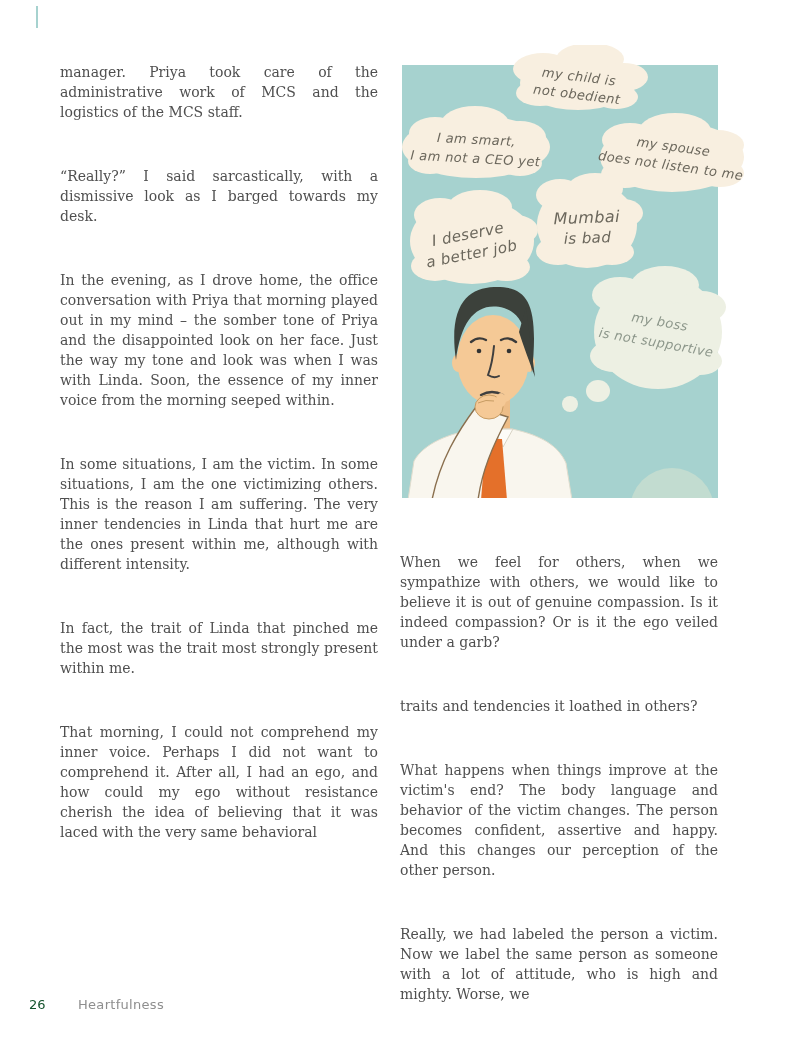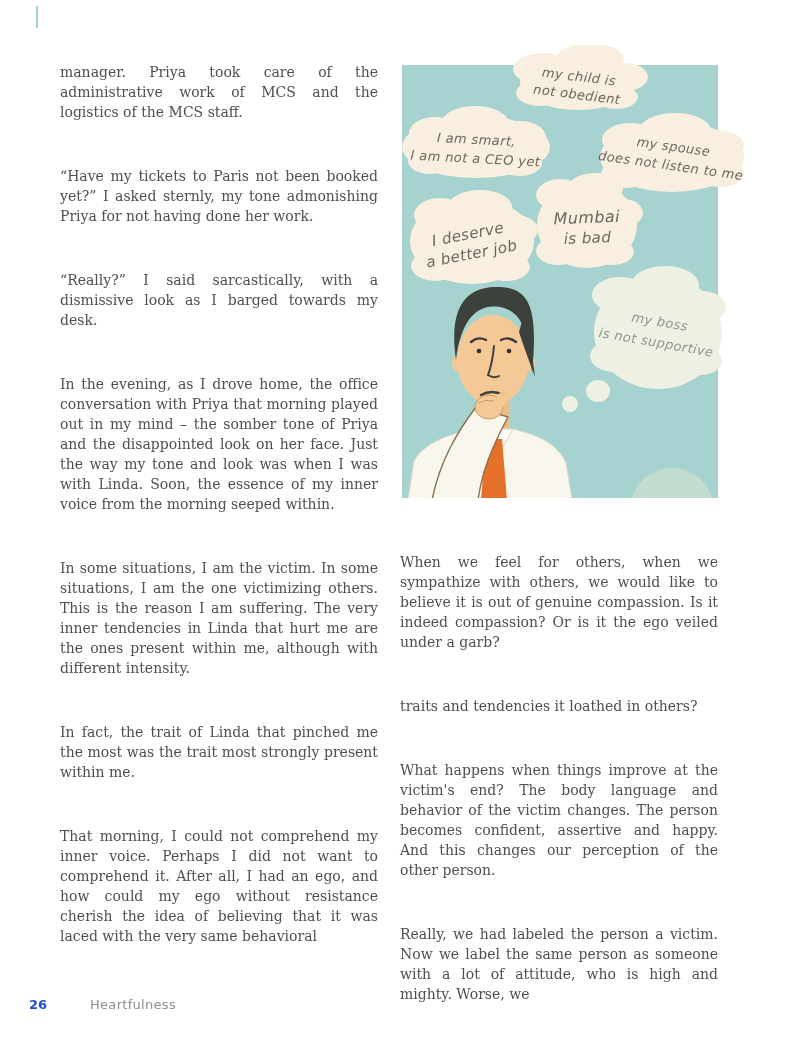--- a/index.html
+++ b/index.html
@@ -11,33 +11,32 @@
   .col p{margin:0 0 44px 0;}
   .col-left{left:60px;top:62px;}
   .col-right{left:400px;top:552px;}
   .illus{position:absolute;left:380px;top:45px;width:380px;height:455px;}
   .bubble-text{font-family:"DejaVu Sans","Liberation Sans",sans-serif;font-style:italic;
                font-size:13px;letter-spacing:.4px;text-anchor:middle;}
   .bubble-text.big{font-size:16px;}
   .bubble-text.med{font-size:15px;}
   .footer{position:absolute;top:997px;left:0;width:100%;
           font-family:"DejaVu Sans","Liberation Sans",sans-serif;font-size:13px;}
-  .page-num{position:absolute;left:29px;top:0;color:#1d4ed8;font-weight:700;}
-  .pub-name{position:absolute;left:90px;top:0;color:#8e8e8e;letter-spacing:.3px;text-align:right;}
+  .page-num{position:absolute;left:29px;top:0;color:#14532d;font-weight:400;}
+  .pub-name{position:absolute;left:78px;top:0;color:#8e8e8e;letter-spacing:.3px;text-align:right;}
 </style>
 </head>
 <body>
 
 <div class="page">
 
   <div class="edge-mark"></div>
 
   <div class="col col-left">
     <p>manager. Priya took care of the administrative work of MCS and the logistics of the MCS staff.</p>
-    <p>“Have my tickets to Paris not been booked yet?” I asked sternly, my tone admonishing Priya for not having done her work.</p>
     <p>“Really?” I said sarcastically, with a dismissive look as I barged towards my desk.</p>
     <p>In the evening, as I drove home, the office conversation with Priya that morning played out in my mind – the somber tone of Priya and the disappointed look on her face. Just the way my tone and look was when I was with Linda. Soon, the essence of my inner voice from the morning seeped within.</p>
     <p>In some situations, I am the victim. In some situations, I am the one victimizing others. This is the reason I am suffering. The very inner tendencies in Linda that hurt me are the ones present within me, although with different intensity.</p>
     <p>In fact, the trait of Linda that pinched me the most was the trait most strongly present within me.</p>
     <p>That morning, I could not comprehend my inner voice. Perhaps I did not want to comprehend it. After all, I had an ego, and how could my ego without resistance cherish the idea of believing that it was laced with the very same behavioral</p>
   </div>
 
   <svg class="illus" viewBox="0 0 380 455">
     <defs>
       <clipPath id="boxclip">

